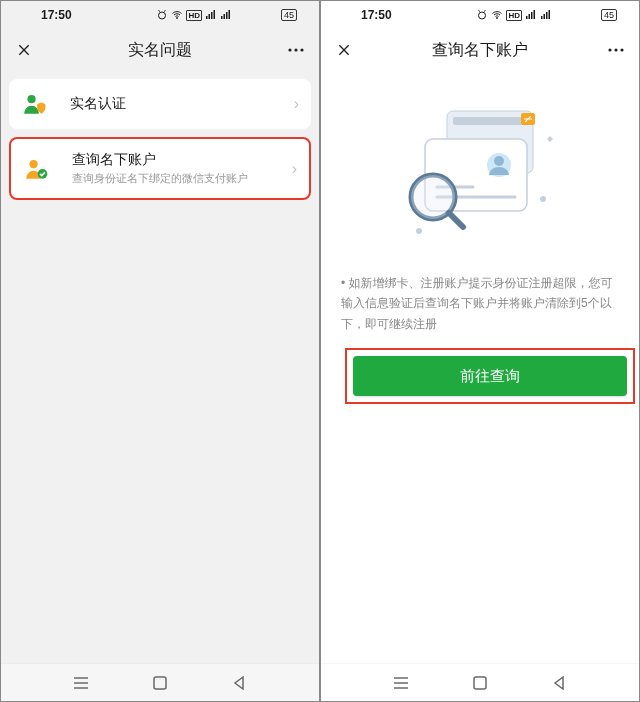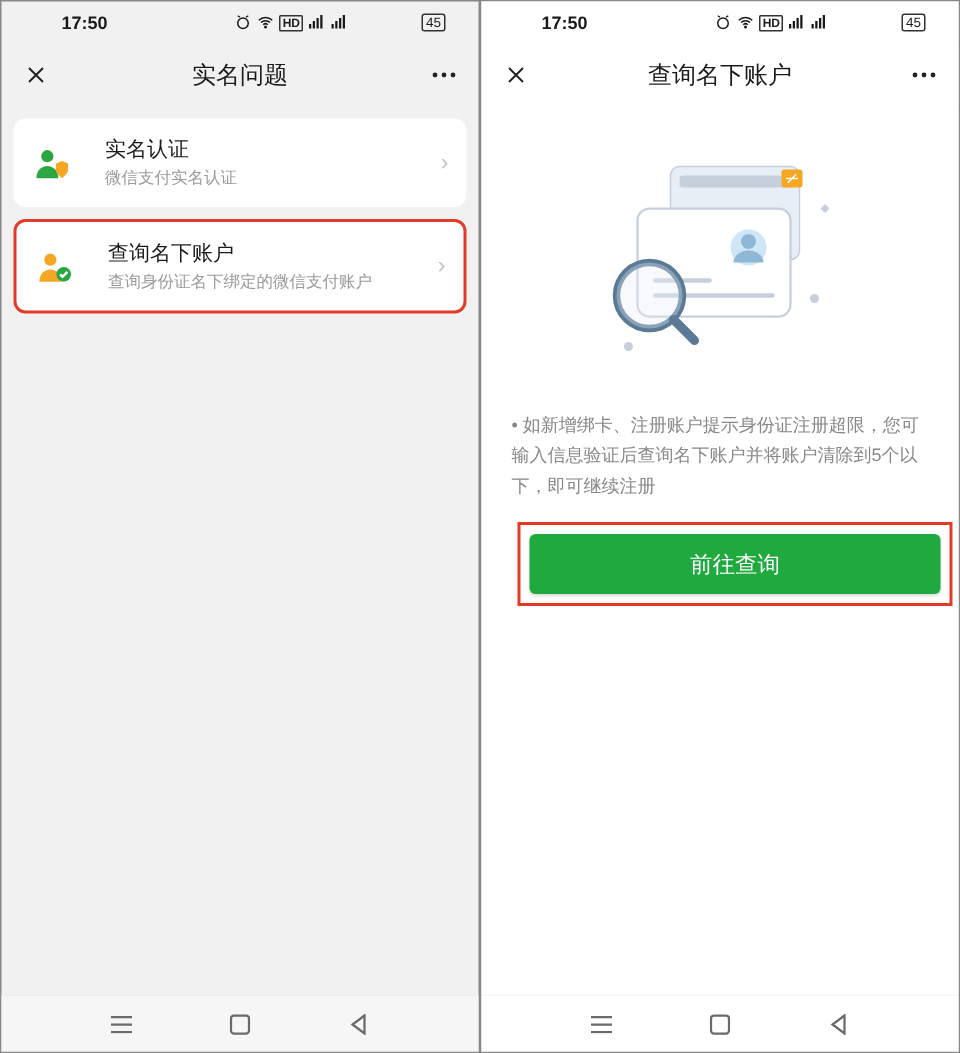--- a/index.html
+++ b/index.html
@@ -193,21 +193,20 @@
   </div>
   <div class="content-left">
     <div class="list-item">
       <svg class="item-icon" viewBox="0 0 32 32">
         <circle cx="13" cy="10" r="5" fill="#2aa742"></circle>
         <path d="M4 28c0-6 4-10 9-10s9 4 9 10" fill="#2aa742"></path>
         <path d="M20 16l5-2 5 2v5c0 4-5 7-5 7s-5-3-5-7z" fill="#f5a623"></path>
       </svg>
       <div class="item-texts">
         <div class="item-title">实名认证</div>
-        <div class="item-subtitle">微信支付实名认证</div>
       </div>
       <div class="item-chevron">›</div>
     </div>
     <div class="list-item highlighted">
       <svg class="item-icon" viewBox="0 0 32 32">
         <circle cx="13" cy="10" r="5" fill="#f5a623"></circle>
         <path d="M4 28c0-6 4-10 9-10s9 4 9 10" fill="#f5a623"></path>
         <circle cx="24" cy="22" r="6" fill="#2aa742"></circle>
         <path d="M21 22l2 2 4-4" stroke="#fff" stroke-width="2" fill="none"></path>
       </svg>

